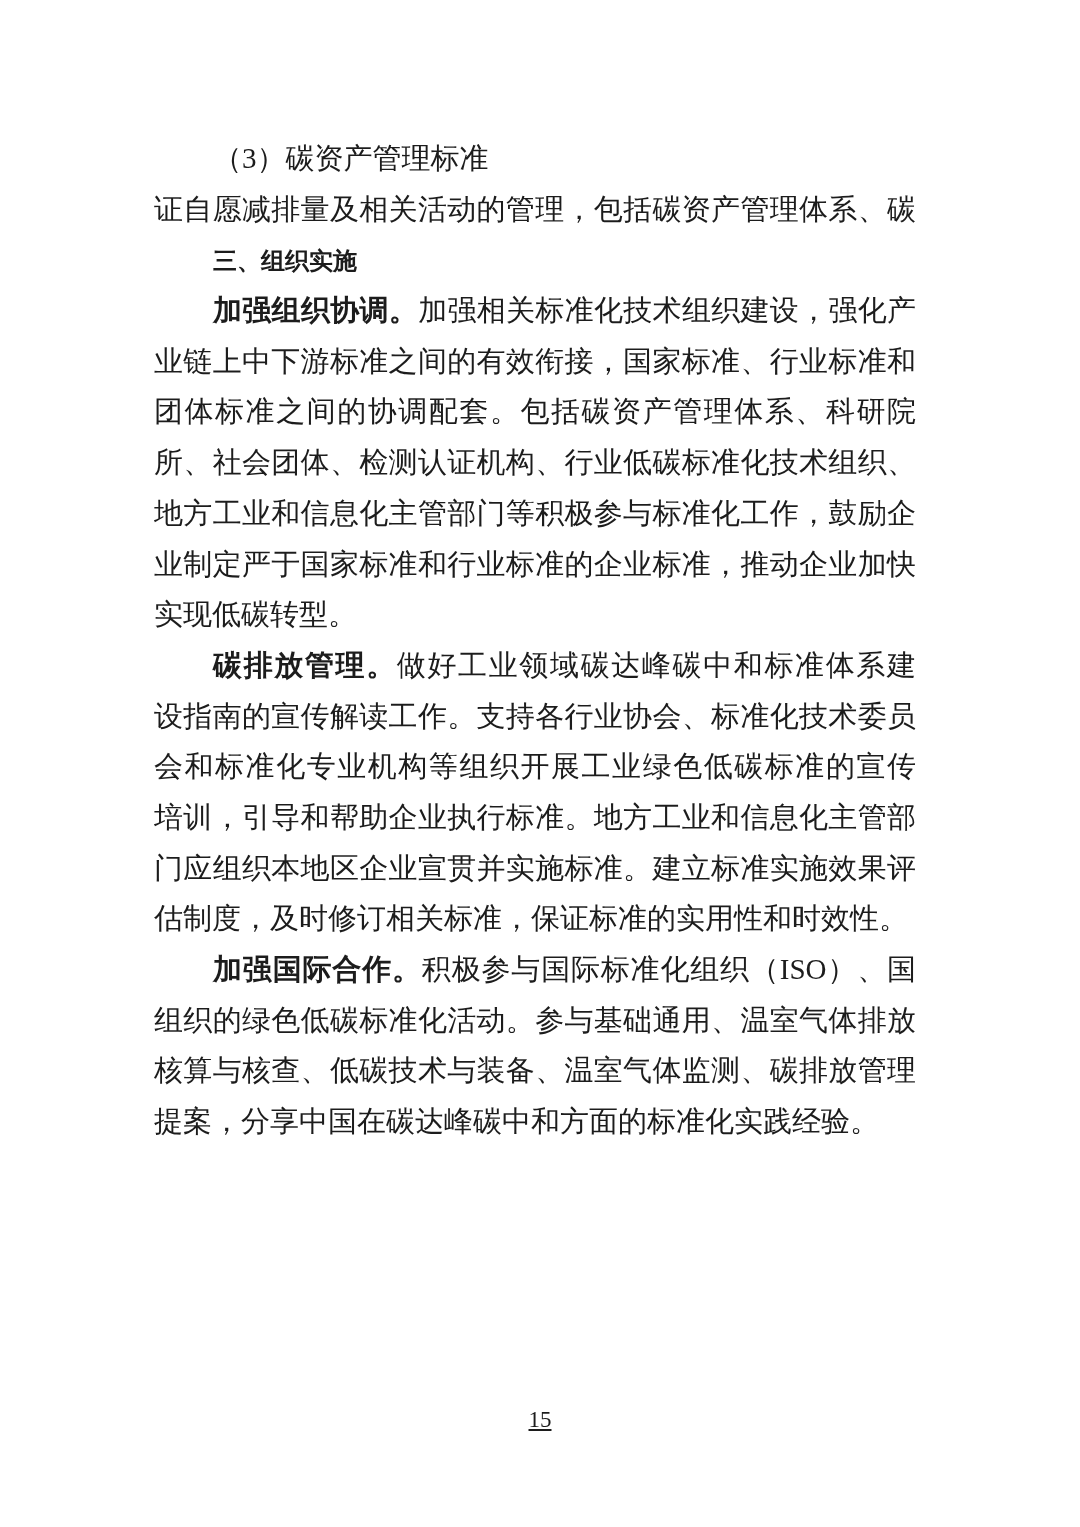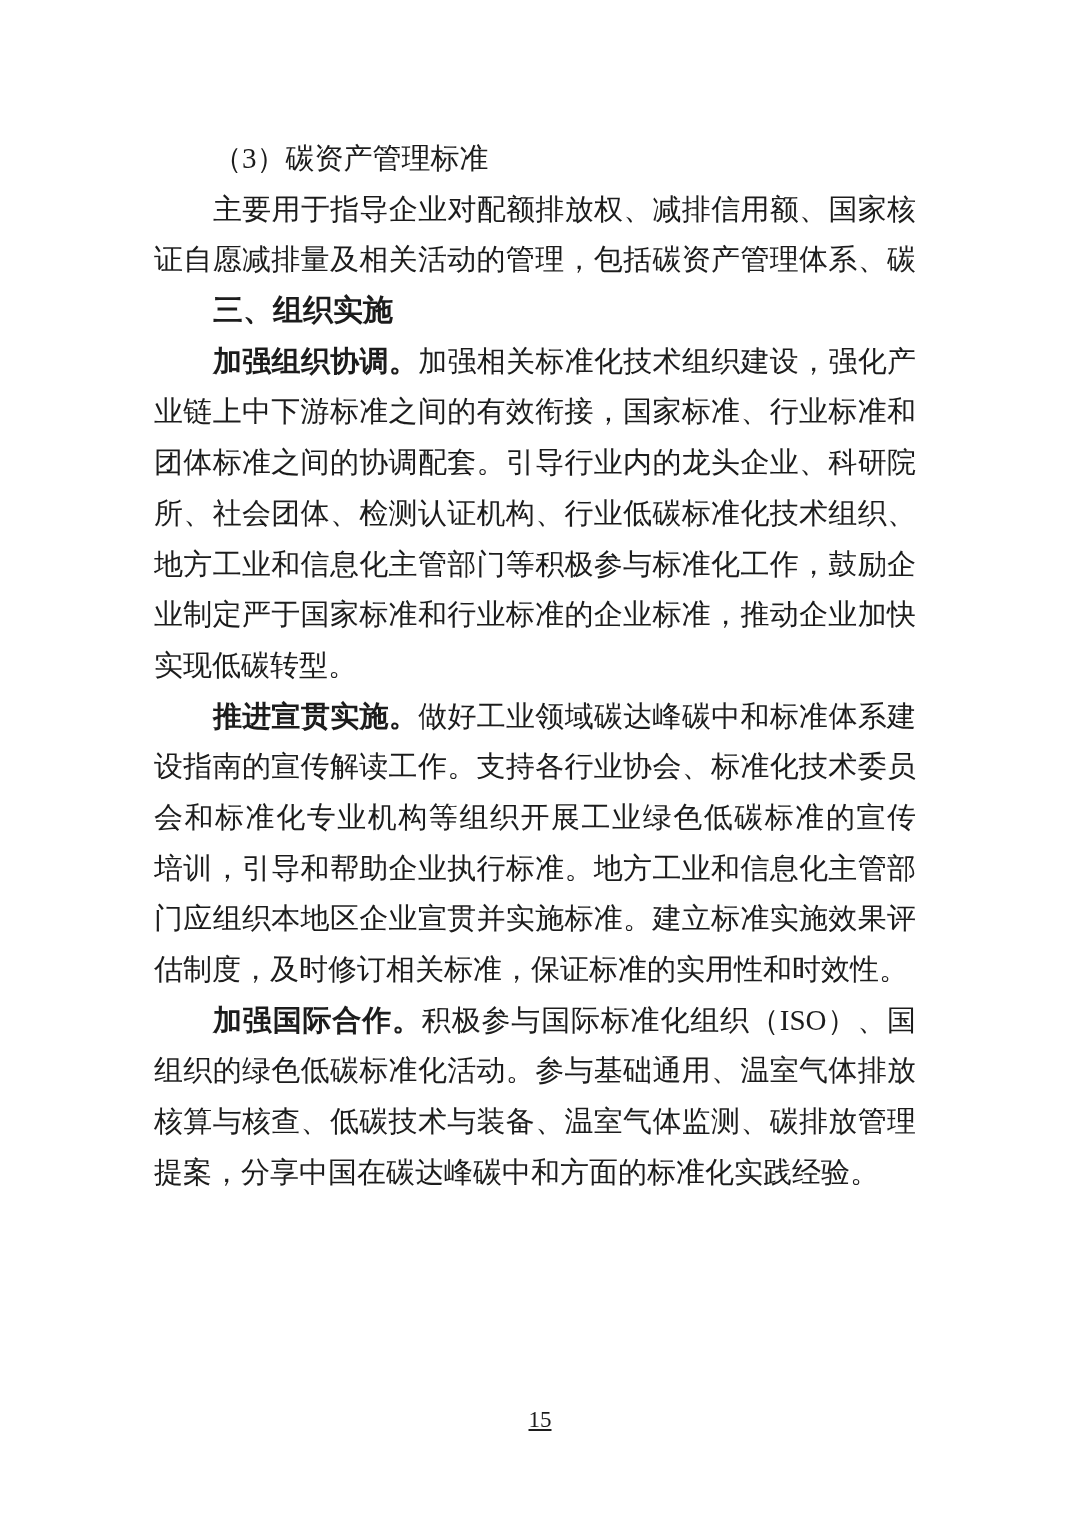--- a/index.html
+++ b/index.html
@@ -31,55 +31,54 @@
     text-align: justify;
     text-align-last: justify;
     -moz-text-align-last: justify;
     text-justify: inter-character;
   }
   .first { text-indent: 59px; }
   .lead { font-weight: 700; }
   .sec-heading {
     font-family: "Liberation Sans", "DejaVu Sans", sans-serif;
     font-weight: 700;
-    font-size: 30px;
+    font-size: 24px;
   }
   .page-num {
     position: absolute;
     top: 1404px;
     left: 0;
     width: 100%;
     text-align: center;
     font-size: 23px;
     line-height: 32px;
     text-decoration: underline;
   }
 </style>
 </head>
 <body>
 
 <div class="page">
   <div class="text-block">
 
     <div class="ln first">（3）碳资产管理标准</div>
 
-    <div class="ln first j">主要用于指导企业对配额排放权、减排信用额、国家核</div>
     <div class="ln j">证自愿减排量及相关活动的管理，包括碳资产管理体系、碳</div>
 
     <div class="ln first"><span class="sec-heading">三、组织实施</span></div>
 
     <div class="ln first j"><span class="lead">加强组织协调。</span><span>加强相关标准化技术组织建设，强化产</span></div>
     <div class="ln j">业链上中下游标准之间的有效衔接，国家标准、行业标准和</div>
-    <div class="ln j">团体标准之间的协调配套。引导行业内的龙头企业、科研院</div>
+    <div class="ln j">团体标准之间的协调配套。包括碳资产管理体系、科研院</div>
     <div class="ln j">所、社会团体、检测认证机构、行业低碳标准化技术组织、</div>
     <div class="ln j">地方工业和信息化主管部门等积极参与标准化工作，鼓励企</div>
     <div class="ln j">业制定严于国家标准和行业标准的企业标准，推动企业加快</div>
     <div class="ln">实现低碳转型。</div>
 
-    <div class="ln first j"><span class="lead">推进宣贯实施。</span><span>做好工业领域碳达峰碳中和标准体系建</span></div>
+    <div class="ln first j"><span class="lead">碳排放管理。</span><span>做好工业领域碳达峰碳中和标准体系建</span></div>
     <div class="ln j">设指南的宣传解读工作。支持各行业协会、标准化技术委员</div>
     <div class="ln j">会和标准化专业机构等组织开展工业绿色低碳标准的宣传</div>
     <div class="ln j">培训，引导和帮助企业执行标准。地方工业和信息化主管部</div>
     <div class="ln j">门应组织本地区企业宣贯并实施标准。建立标准实施效果评</div>
     <div class="ln">估制度，及时修订相关标准，保证标准的实用性和时效性。</div>
 
     <div class="ln first j"><span class="lead">加强国际合作。</span><span>积极参与国际标准化组织（ISO）、国</span></div>
     <div class="ln j">组织的绿色低碳标准化活动。参与基础通用、温室气体排放</div>
     <div class="ln j">核算与核查、低碳技术与装备、温室气体监测、碳排放管理</div>
     <div class="ln">提案，分享中国在碳达峰碳中和方面的标准化实践经验。</div>

